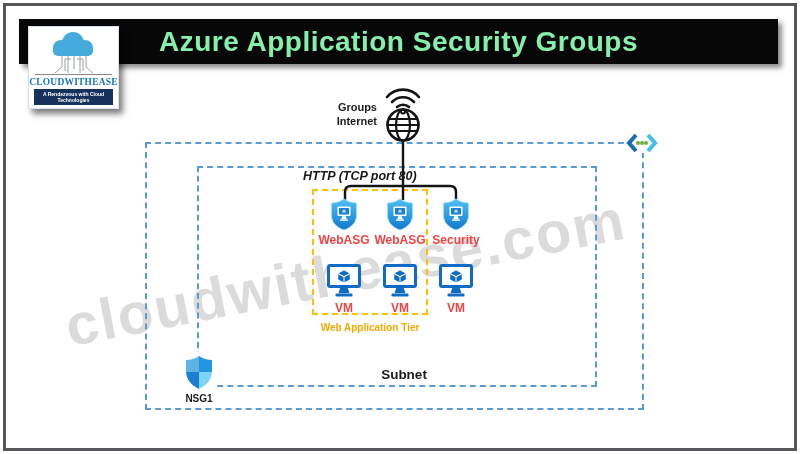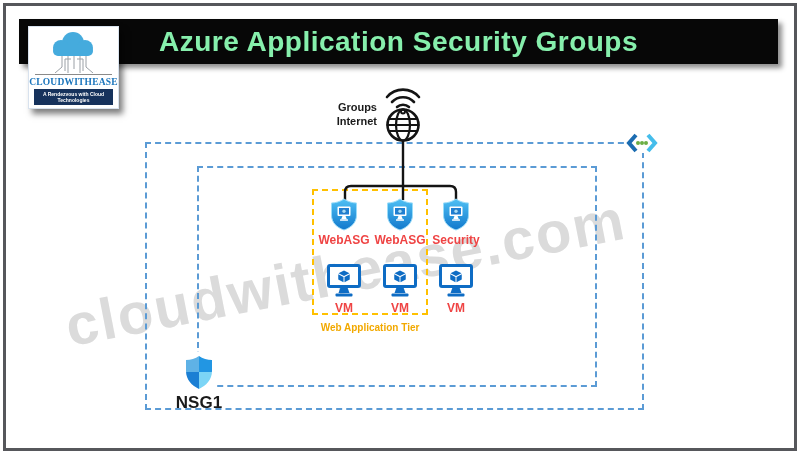--- a/index.html
+++ b/index.html
@@ -33,21 +33,21 @@
   .tier-box{position:absolute;left:312px;top:189px;width:116px;height:126px;
             border:2px dashed #ffc000;box-sizing:border-box;z-index:1;}
   
   .lbl{position:absolute;color:#1a1a1a;z-index:3;}
   .internet-lbl{left:323px;top:100px;width:54px;text-align:right;font-size:11px;
                 font-weight:bold;line-height:1.3;}
   .http-lbl{left:303px;top:169px;font-size:12.5px;font-style:italic;font-weight:600;color:#181818;}
   .tier-lbl{left:300px;top:322px;width:140px;text-align:center;font-size:10px;
             font-weight:bold;color:#f2a900;}
   .subnet-lbl{left:354px;top:367px;width:100px;text-align:center;font-size:13.5px;font-weight:bold;}
-  .nsg-lbl{left:169px;top:393px;width:60px;text-align:center;font-size:17px;font-weight:bold;}
+  .nsg-lbl{left:169px;top:393px;width:60px;text-align:center;font-size:10px;font-weight:bold;}
   .asg-lbl{top:233px;width:70px;text-align:center;font-size:12px;font-weight:bold;color:#ef4444;}
   .vm-lbl{top:301px;width:40px;text-align:center;font-size:12px;font-weight:bold;color:#ef4444;}
   
   .icon-abs{position:absolute;z-index:3;line-height:0;}
   .mask{background:#fff;display:flex;align-items:center;justify-content:center;z-index:3;}
   .connector{position:absolute;left:0;top:0;z-index:2;pointer-events:none;}
 </style>
 </head>
 <body>
 
@@ -115,20 +115,21 @@
   </svg>
   <div class="lbl internet-lbl">Groups Internet</div>
 
   <svg class="connector" width="800" height="454" viewBox="0 0 800 454">
     <g fill="none" stroke="#141414" stroke-width="2.4">
       <path d="M403 140 L403 200"></path>
       <path d="M345 200 L345 192 Q345 186 351 186 L450 186 Q456 186 456 192 L456 200"></path>
     </g>
   </svg>
 
+  <div class="lbl http-lbl">HTTP (TCP port 80)</div>
 
   <div class="mask icon-abs" style="left:626px;top:133px;width:32px;height:20px">
     <svg width="32" height="20" viewBox="0 0 64 40">
       <path d="M20 4 L6 20 L20 36" fill="none" stroke="#1b6cb1" stroke-width="8"></path>
       <path d="M44 4 L58 20 L44 36" fill="none" stroke="#45bdeb" stroke-width="8"></path>
       <circle cx="24" cy="20" r="4" fill="#6cae44"></circle>
       <circle cx="32" cy="20" r="4" fill="#6cae44"></circle>
       <circle cx="40" cy="20" r="4" fill="#6cae44"></circle>
     </svg>
   </div>
@@ -185,20 +186,21 @@
     <path d="M45.5 20.5 L35 25.8 L35 36.5 L45.5 31.2 Z" fill="#0e6cc4"></path>
     <path d="M27 47 L41 47 L45 58 L23 58 Z" fill="#0e6cc4"></path>
     <rect x="17" y="59" width="34" height="6" rx="2" fill="#0e6cc4"></rect>
   </svg>
 
   <div class="lbl vm-lbl" style="left:324px">VM</div>
   <div class="lbl vm-lbl" style="left:380px">VM</div>
   <div class="lbl vm-lbl" style="left:436px">VM</div>
 
   <div class="lbl tier-lbl">Web Application Tier</div>
+  <div class="lbl subnet-lbl">Subnet</div>
 
   <div class="mask icon-abs" style="left:181px;top:352px;width:36px;height:41px">
     <svg width="30" height="35" viewBox="0 0 60 70">
       <g clip-path="url(#nsgClip)">
         <rect x="0" y="0" width="30" height="34" fill="#5fb2e6"></rect>
         <rect x="30" y="0" width="30" height="34" fill="#2296e3"></rect>
         <rect x="0" y="34" width="30" height="36" fill="#1b7fd4"></rect>
         <rect x="30" y="34" width="30" height="36" fill="#7cd5f6"></rect>
       </g>
     </svg>

